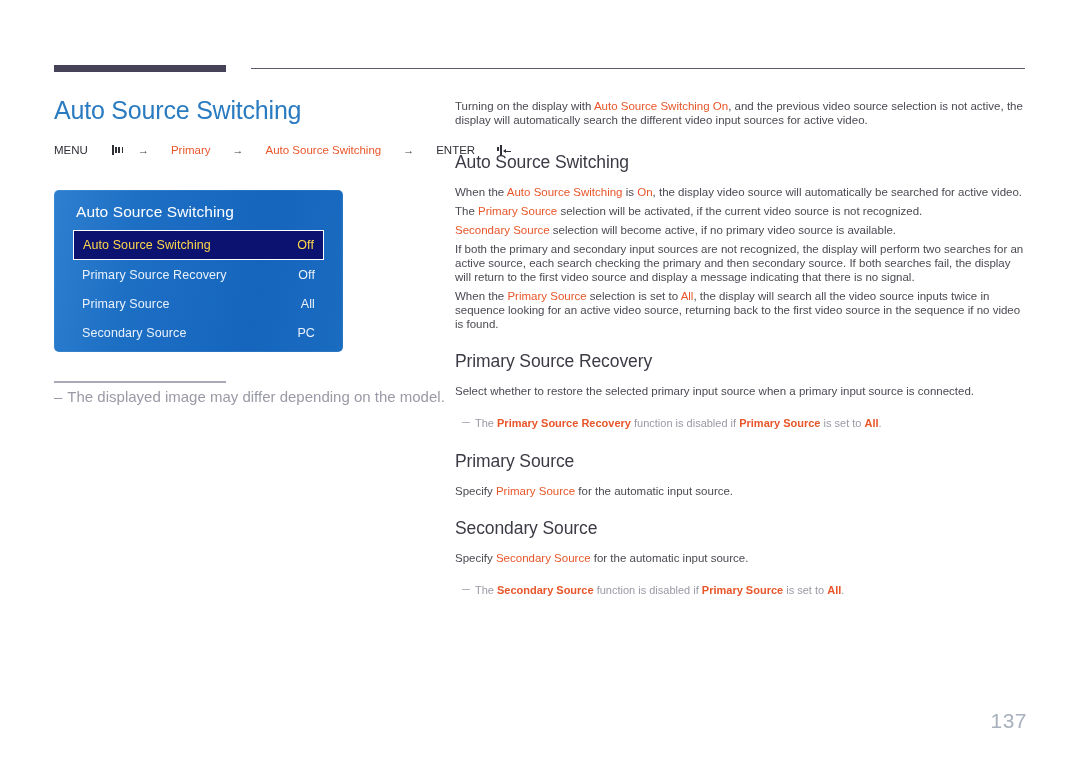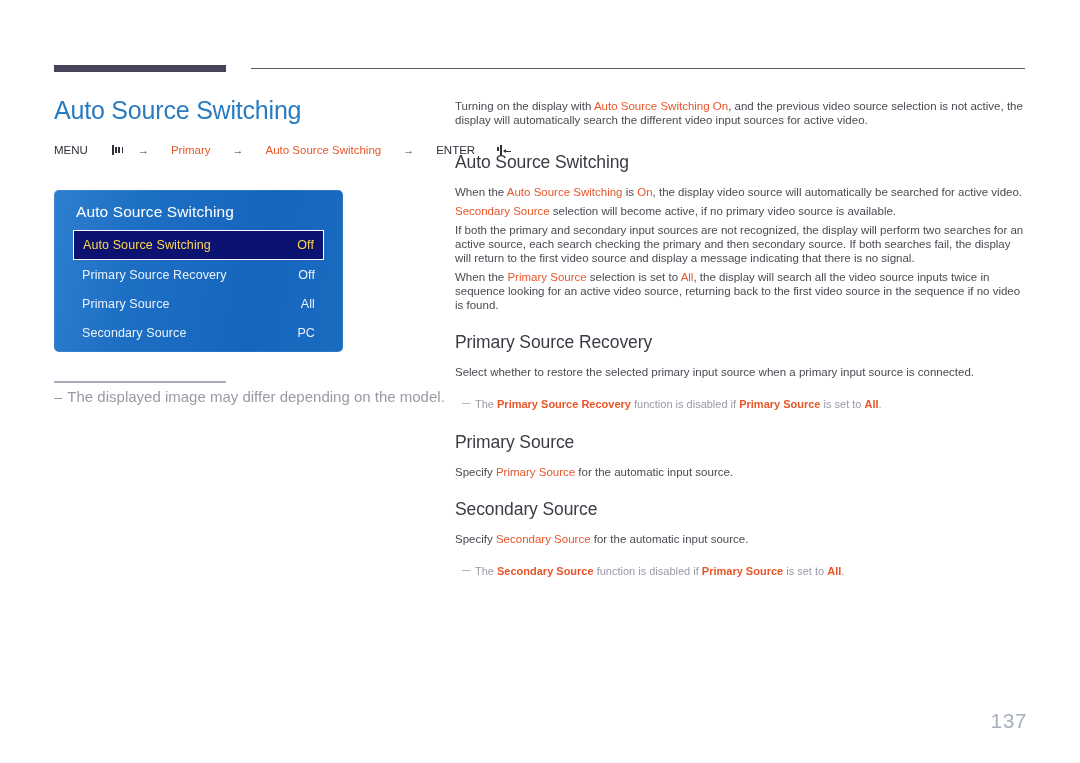--- a/index.html
+++ b/index.html
@@ -307,20 +307,23 @@
   <p class="body-text">
     <span>Turning on the display with </span><span class="accent">Auto Source Switching On</span><span>, and the previous video source selection is not active, the display will automatically search the different video input sources for active video.</span>
   </p>
 
   <h2 class="section first">Auto Source Switching</h2>
 
   <p class="body-text tight">
     <span>When the </span><span class="accent">Auto Source Switching</span><span> is </span><span class="accent">On</span><span>, the display video source will automatically be searched for active video.</span>
   </p>
 
+  <p class="body-text tight">
+    <span>The </span><span class="accent">Primary Source</span><span> selection will be activated, if the current video source is not recognized.</span>
+  </p>
 
   <p class="body-text tight">
     <span class="accent">Secondary Source</span><span> selection will become active, if no primary video source is available.</span>
   </p>
 
   <p class="body-text tight">
     <span>If both the primary and secondary input sources are not recognized, the display will perform two searches for an active source, each search checking the primary and then secondary source. If both searches fail, the display will return to the first video source and display a message indicating that there is no signal.</span>
   </p>
 
   <p class="body-text">

